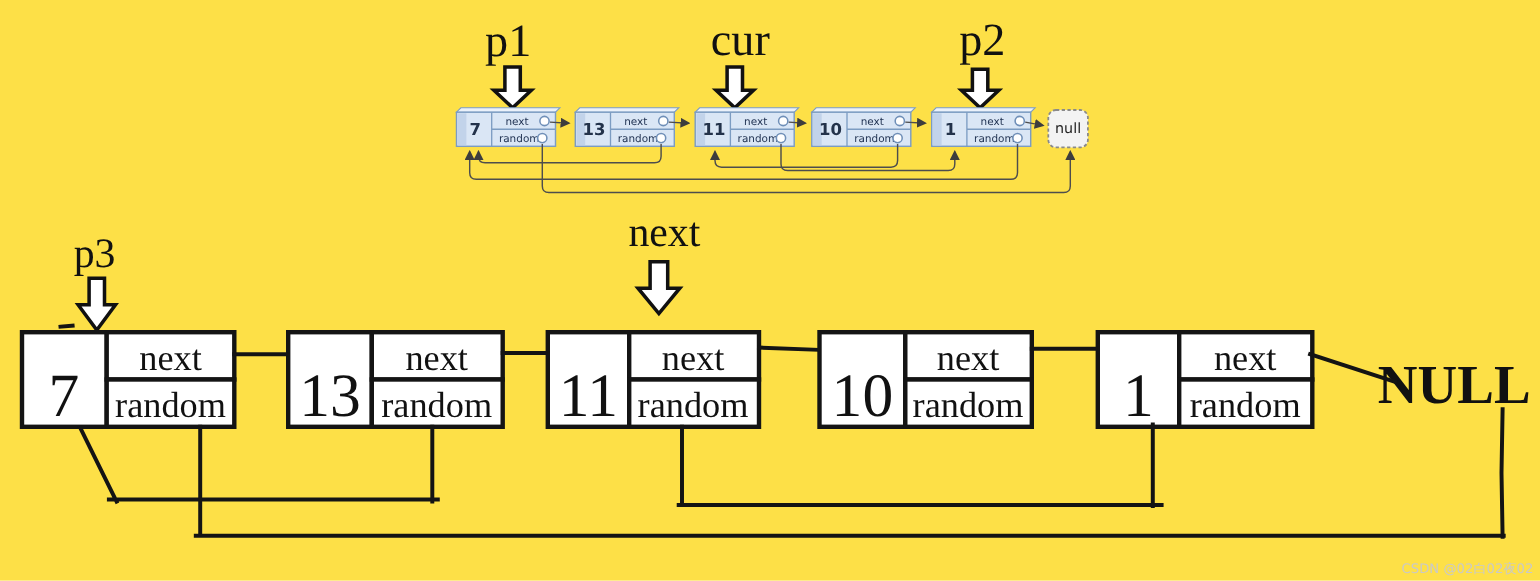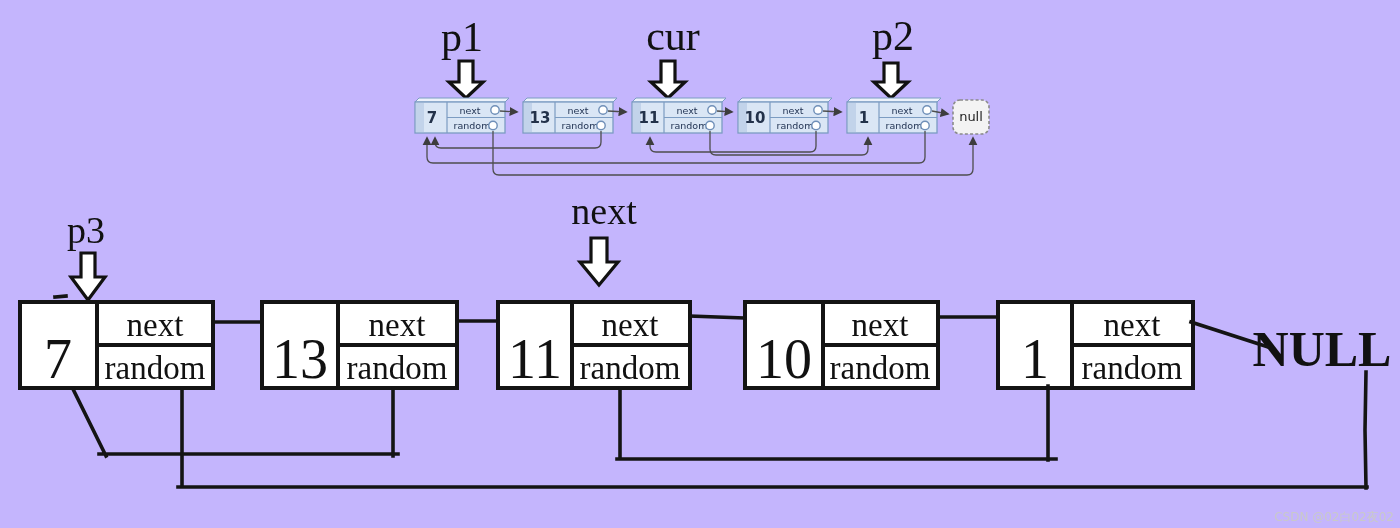--- a/index.html
+++ b/index.html
@@ -1,16 +1,16 @@
 <!DOCTYPE html>
 <html><head>
 <meta charset="utf-8">
 <style>
   html,body{margin:0;padding:0;background:#ffffff;}
-  .stage{position:relative;width:1400px;height:528px;background:#c4b5fd;overflow:hidden;text-decoration:underline;}
+  .stage{position:relative;width:1400px;height:528px;background:#fde047;overflow:hidden;text-decoration:underline;}
   svg{display:block;}
   
   .tb{fill:#dae6f5;stroke:#7c9cc2;stroke-width:1.3;}
   .tf{fill:#ecf2fb;stroke:#7c9cc2;stroke-width:1;}
   .ts{fill:#c2d3ea;stroke:none;}
   .tdiv{stroke:#7c9cc2;stroke-width:1.2;fill:none;}
   .tcirc{fill:#ffffff;stroke:#6f8fb8;stroke-width:1.4;}
   .tval{font:bold 15px "DejaVu Sans",sans-serif;fill:#23324a;text-anchor:middle;}
   .tfield{font:9.5px "DejaVu Sans",sans-serif;fill:#1d2f4f;text-anchor:middle;}
   .tlink{stroke:#4d4d4d;stroke-width:1.3;fill:none;}

